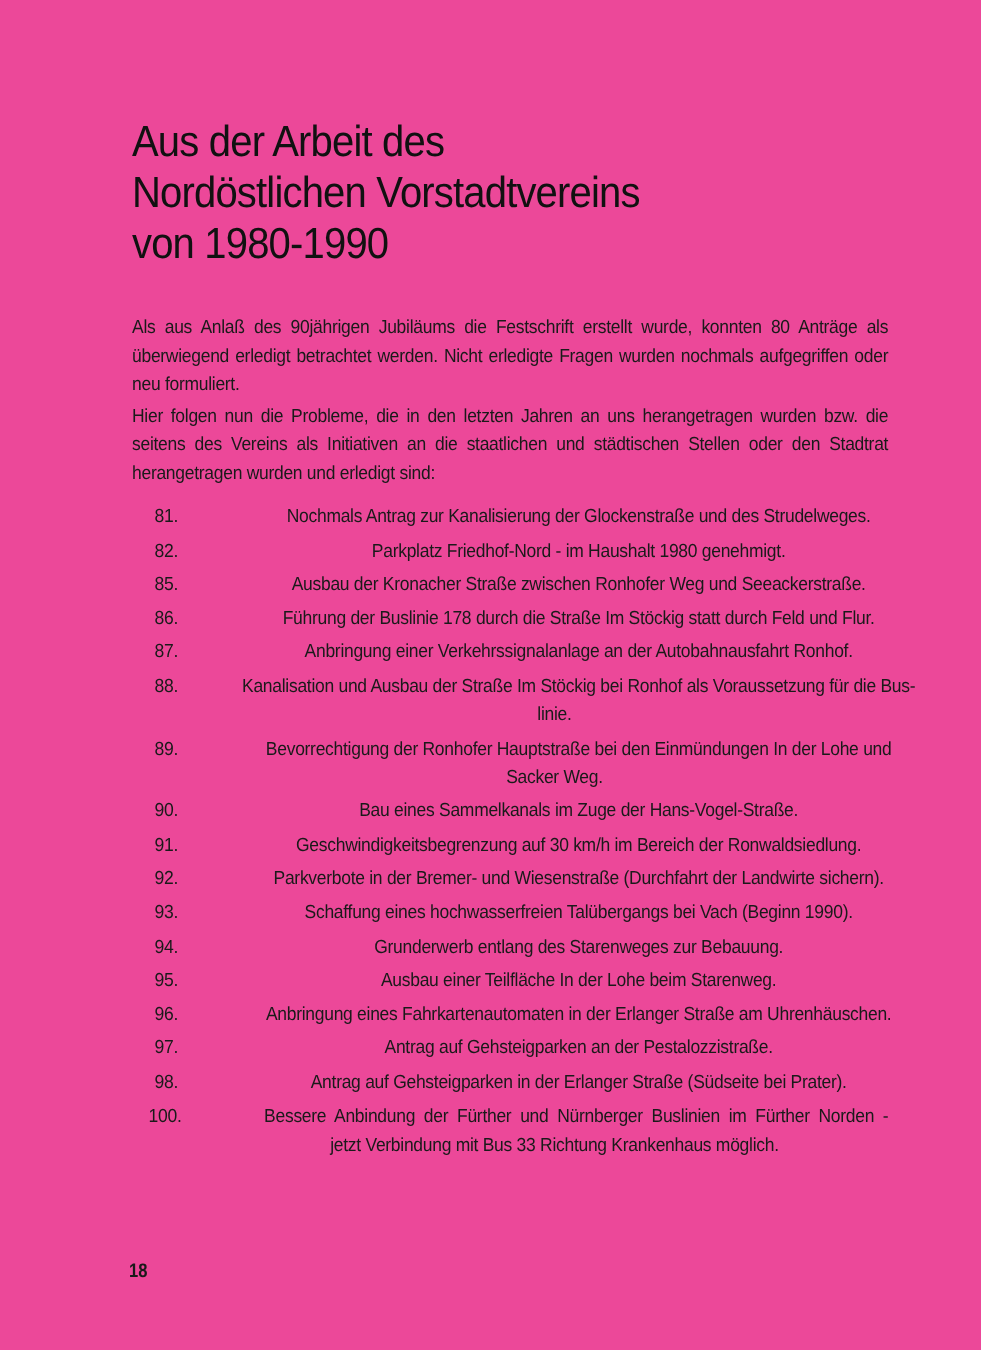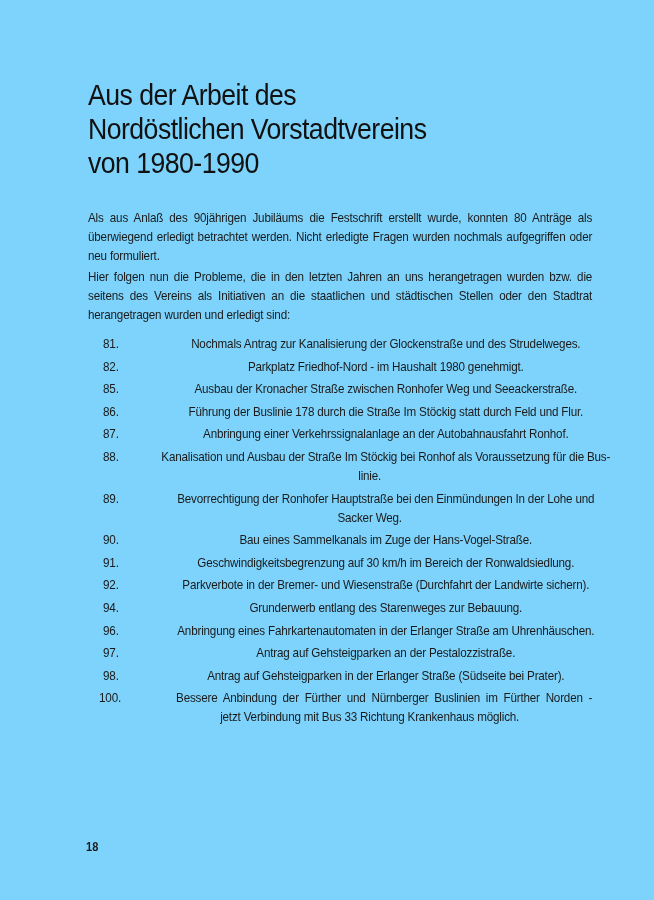--- a/index.html
+++ b/index.html
@@ -1,18 +1,18 @@
 <!DOCTYPE html>
 <html><head>
 <meta charset="utf-8">
 <style>
   html, body { margin: 0; padding: 0; background: #ffffff; }
   body { width: 654px; height: 900px; position: relative; overflow: hidden;
          font-family: "Liberation Sans", sans-serif; color: #1a1a1a; }
-  .page { position: absolute; left: 0; top: 0; width: 654px; height: 900px; background: #7dd3fc; }
+  .page { position: absolute; left: 0; top: 0; width: 654px; height: 900px; background: #ec4899; }
   .title { position: absolute; left: 88px; top: 78px; margin: 0;
            font-family: "Liberation Sans", sans-serif; font-weight: normal;
            font-size: 29px; line-height: 34px; letter-spacing: -0.6px;
            transform: scaleX(0.92); transform-origin: left top; color: #111; }
   .title span { display: block; white-space: nowrap; }
   .intro { position: absolute; left: 88px; top: 209px; width: 545px;
            font-size: 12.6px; line-height: 19px; letter-spacing: -0.2px;
            transform: scaleX(0.925); transform-origin: left top; text-align: justify; }
   .intro p { margin: 0; }
   .intro p + p { margin-top: 2px; }
@@ -79,22 +79,30 @@
       </li>
     <li class="item">
         <span class="num">91.</span>
         <span class="txt">Geschwindigkeitsbegrenzung auf 30 km/h im Bereich der Ronwaldsiedlung.</span>
       </li>
     <li class="item">
         <span class="num">92.</span>
         <span class="txt">Parkverbote in der Bremer- und Wiesenstraße (Durchfahrt der Landwirte sichern).</span>
       </li>
     <li class="item">
+        <span class="num">93.</span>
+        <span class="txt">Schaffung eines hochwasserfreien Talübergangs bei Vach (Beginn 1990).</span>
+      </li>
+    <li class="item">
         <span class="num">94.</span>
         <span class="txt">Grunderwerb entlang des Starenweges zur Bebauung.</span>
+      </li>
+    <li class="item">
+        <span class="num">95.</span>
+        <span class="txt">Ausbau einer Teilfläche In der Lohe beim Starenweg.</span>
       </li>
     <li class="item">
         <span class="num">96.</span>
         <span class="txt">Anbringung eines Fahrkartenautomaten in der Erlanger Straße am Uhrenhäuschen.</span>
       </li>
     <li class="item">
         <span class="num">97.</span>
         <span class="txt">Antrag auf Gehsteigparken an der Pestalozzistraße.</span>
       </li>
     <li class="item">

